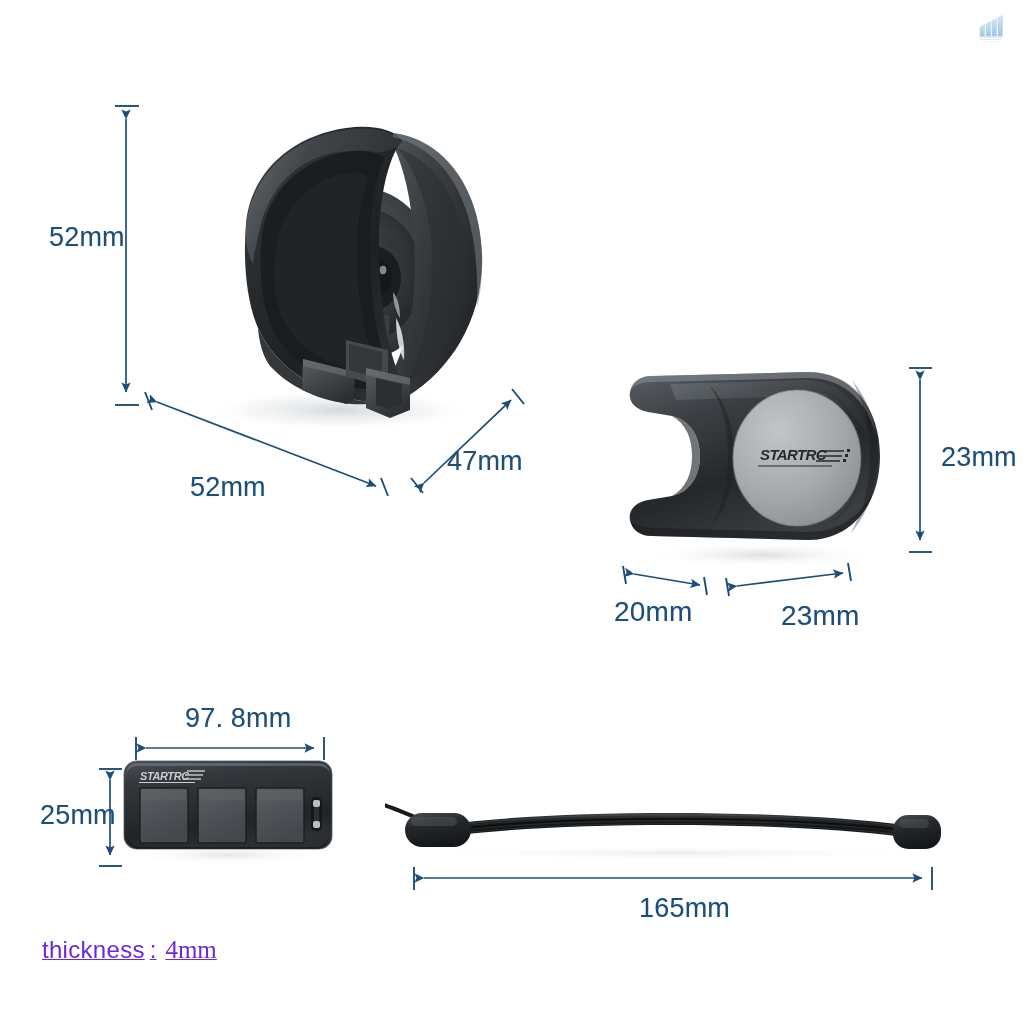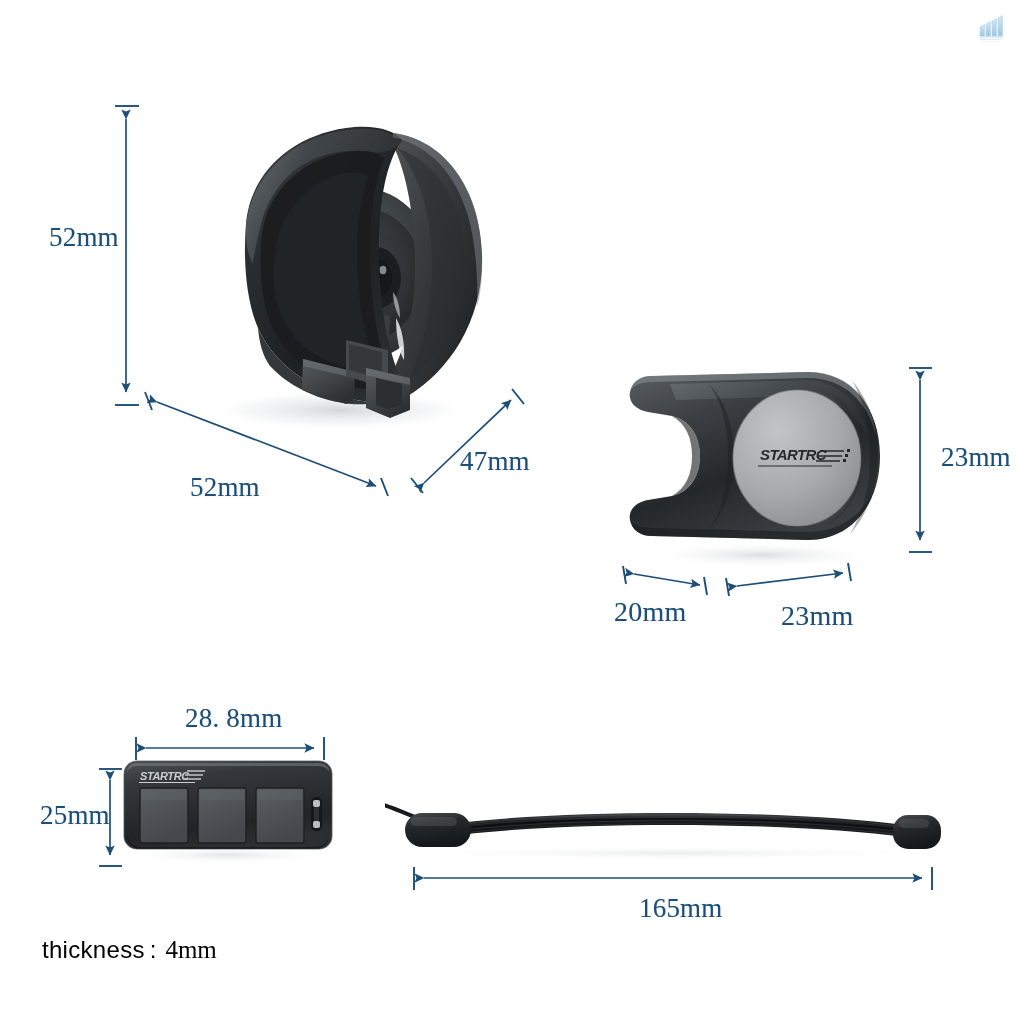--- a/index.html
+++ b/index.html
@@ -26,37 +26,38 @@
     position: absolute;
     left: 0;
     top: 0;
     width: 1024px;
     height: 1024px;
   }
   
   .dim-label {
     position: absolute;
     color: #1d4e79;
-    font-family: Liberation Serif, serif;
+    font-family: Liberation Sans, sans-serif;
     font-size: 26px;
     letter-spacing: .2px;
     white-space: nowrap;
     text-shadow: 0 0 1px rgba(29,78,121,.28);
     user-select: none;
   }
   .dim-label.big   { font-size: 27px; }
   .dim-label.small { font-size: 28px; }
 
   .thickness-note {
     position: absolute;
     left: 42px;
     top: 936px;
-    color: #000000;
+    color: #6d28d9;
     white-space: nowrap;
     user-select: none;
+    text-decoration: underline;
   }
   .thickness-note .tk-word {
     font-family: "Liberation Sans", "DejaVu Sans", sans-serif;
     font-size: 24px;
     letter-spacing: .3px;
   }
   .thickness-note .tk-colon {
     font-family: "Liberation Sans", "DejaVu Sans", sans-serif;
     font-size: 24px;
     padding: 0 2px 0 5px;
@@ -475,29 +476,29 @@
         <line x1="414" y1="867" x2="414" y2="890" stroke-width="1.9"></line>
         <line x1="932" y1="867" x2="932" y2="890" stroke-width="1.9"></line>
       </g>
     </g>
   </svg>
 
   <div class="dim-label big" style="left:49px;  top:222px;">52mm</div>
 
   <div class="dim-label big" style="left:190px; top:472px;">52mm</div>
 
-  <div class="dim-label big" style="left:460px; top:446px;">47mm</div>
+  <div class="dim-label big" style="left:447px; top:446px;">47mm</div>
 
   <div class="dim-label big" style="left:941px; top:442px;">23mm</div>
 
   <div class="dim-label small" style="left:614px; top:596px;">20mm</div>
 
   <div class="dim-label small" style="left:781px; top:600px;">23mm</div>
 
-  <div class="dim-label big" style="left:185px; top:703px;">28. 8mm</div>
+  <div class="dim-label big" style="left:185px; top:703px;">97. 8mm</div>
 
   <div class="dim-label big" style="left:40px;  top:800px;">25mm</div>
 
   <div class="dim-label big" style="left:639px; top:893px;">165mm</div>
 
   <div class="thickness-note">
     <span class="tk-word">thickness</span><span class="tk-colon">:</span><span class="tk-val">4mm</span>
   </div>
 
 </div>

